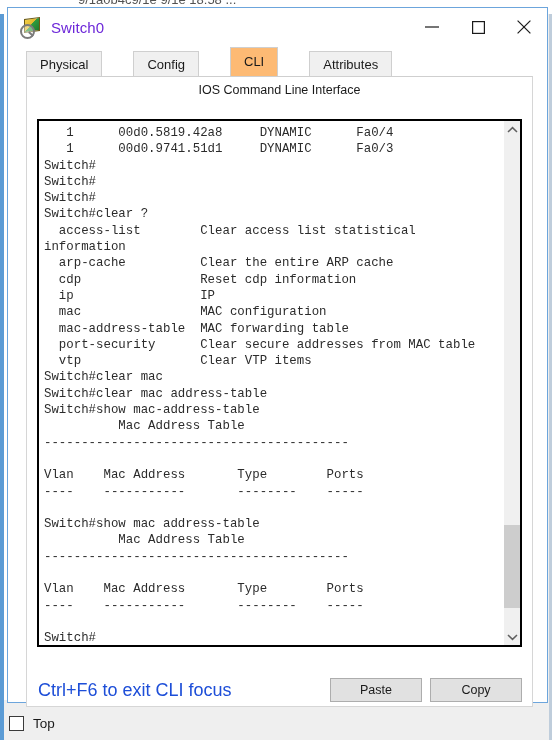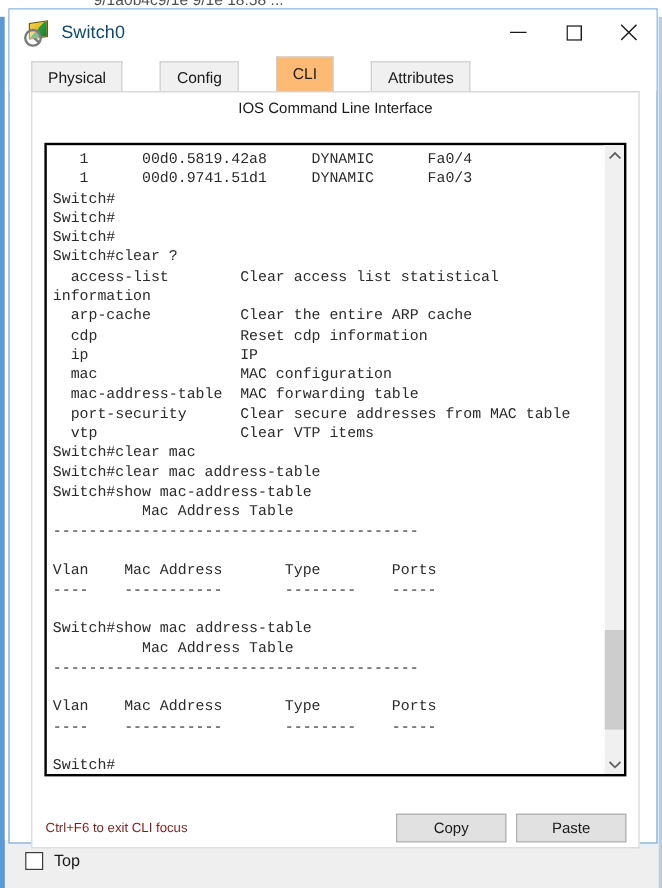--- a/index.html
+++ b/index.html
@@ -105,21 +105,21 @@
   #window-icon .ico-handle {
     position: absolute;
     left: 8px; top: 17px;
     width: 6px; height: 2px;
     background: #7b7b7b;
     transform: rotate(42deg);
   }
   #window-title {
     margin-left: 9px;
     font-size: 15px;
-    color: #0c4a6e;
+    color: #6d28d9;
     letter-spacing: .1px;
   }
   #window-controls {
     position: absolute;
     right: 0; top: 0;
     height: 38px;
     display: flex;
     align-items: stretch;
   }
   .win-btn {
@@ -235,47 +235,47 @@
 
   
   #terminal-footer {
     display: flex;
     align-items: center;
     padding: 10px 10px 0 11px;
     height: 42px;
     box-sizing: border-box;
   }
   #cli-hint {
-    font-size: 11px;
-    color: #7f1d1d;
+    font-size: 18px;
+    color: #1d4ed8;
     flex: 1 1 auto;
   }
   .ft-btn {
     width: 92px;
     height: 24px;
     line-height: 22px;
     text-align: center;
     font-size: 12.5px;
     color: #1a1a1a;
     background: #e1e1e1;
     border: 1px solid #adadad;
     box-sizing: border-box;
     margin-left: 8px;
     cursor: default;
   }
 
   
   #bottom-bar {
     position: absolute;
-    left: 12px;
+    left: 0;
     top: 710px;
     width: 541px;
     height: 26px;
     display: flex;
-    align-items: flex-start;
+    align-items: center;
   }
   #top-checkbox {
     width: 15px; height: 15px;
     border: 1px solid #3a3a3a;
     background: #ffffff;
     box-sizing: border-box;
     margin-left: 9px;
   }
   #top-checkbox-label {
     margin-left: 9px;
@@ -380,22 +380,22 @@
         <div class="sb-arrow" id="sb-arrow-down">
           <svg width="11" height="8" viewBox="0 0 11 8">
               <polyline points="1,2 5.5,6.4 10,2" fill="none" stroke="#606060" stroke-width="1.5"></polyline>
             </svg>
         </div>
       </div>
     </div>
 
     <div id="terminal-footer">
       <div id="cli-hint">Ctrl+F6 to exit CLI focus</div>
+      <div class="ft-btn">Paste</div>
       <div class="ft-btn">Copy</div>
-      <div class="ft-btn">Paste</div>
     </div>
 
   </div>
 </div>
 
 <div id="bottom-bar">
   <div id="top-checkbox"></div>
   <div id="top-checkbox-label">Top</div>
 </div>
 

